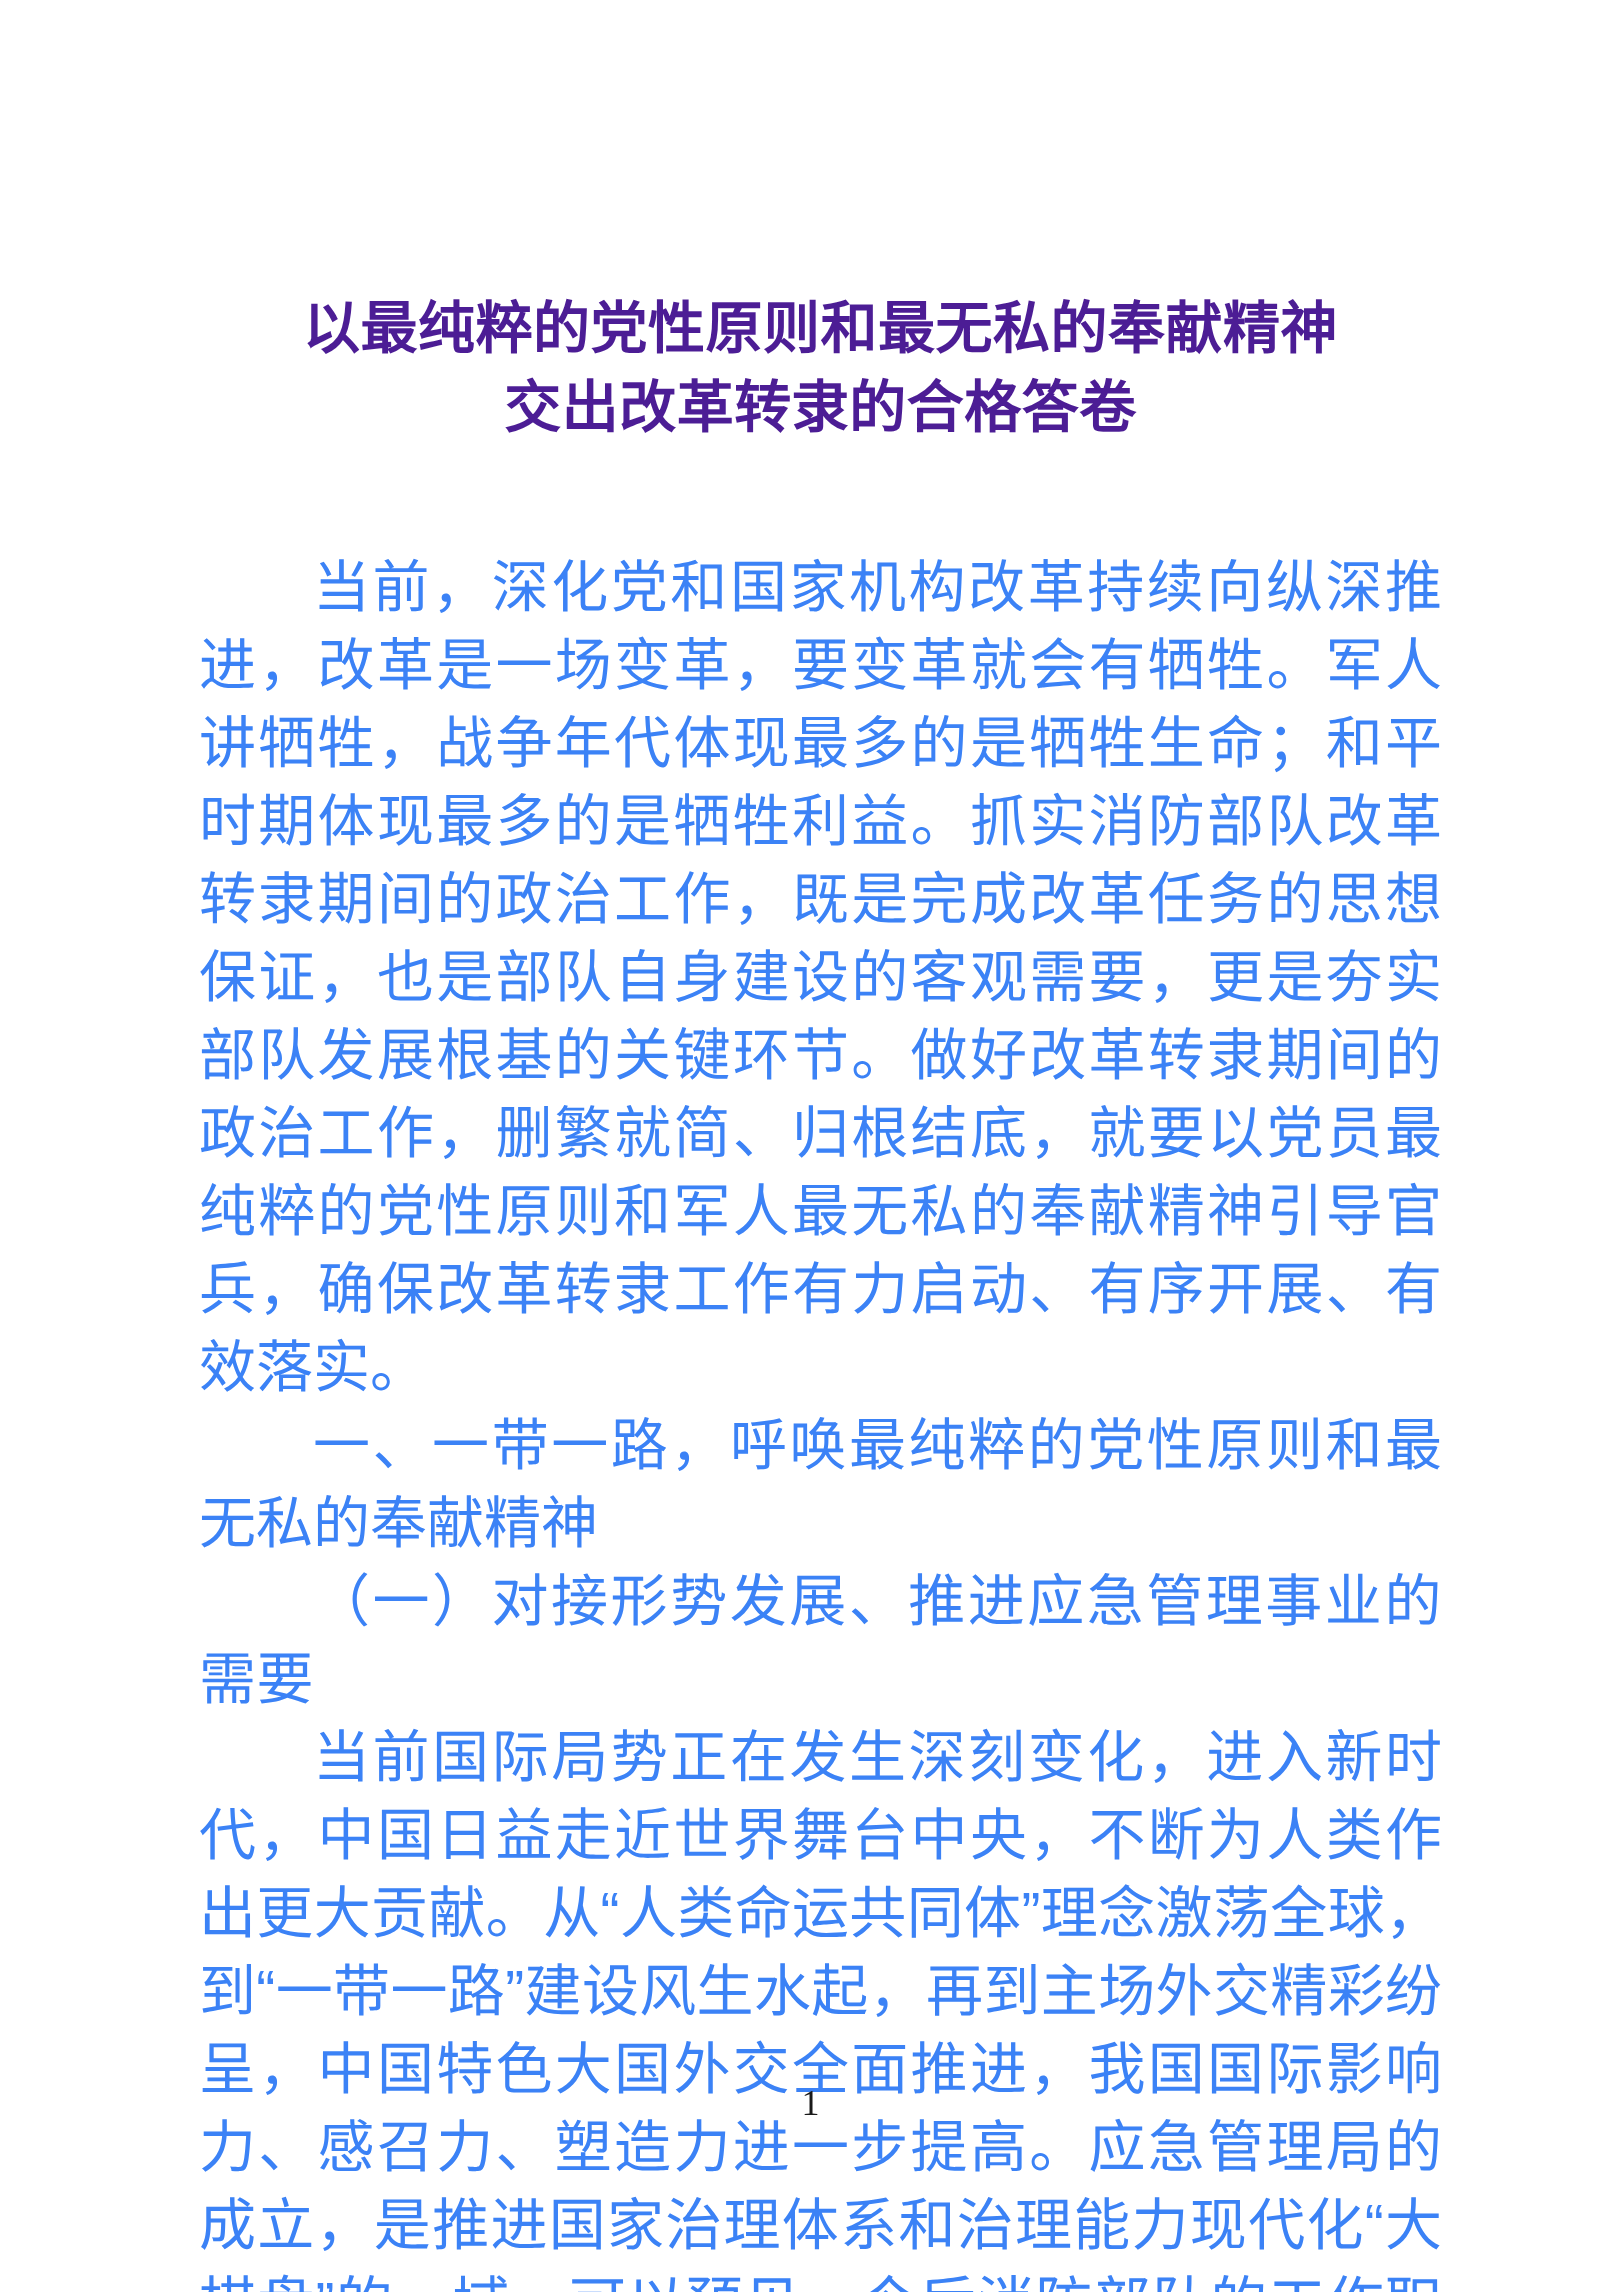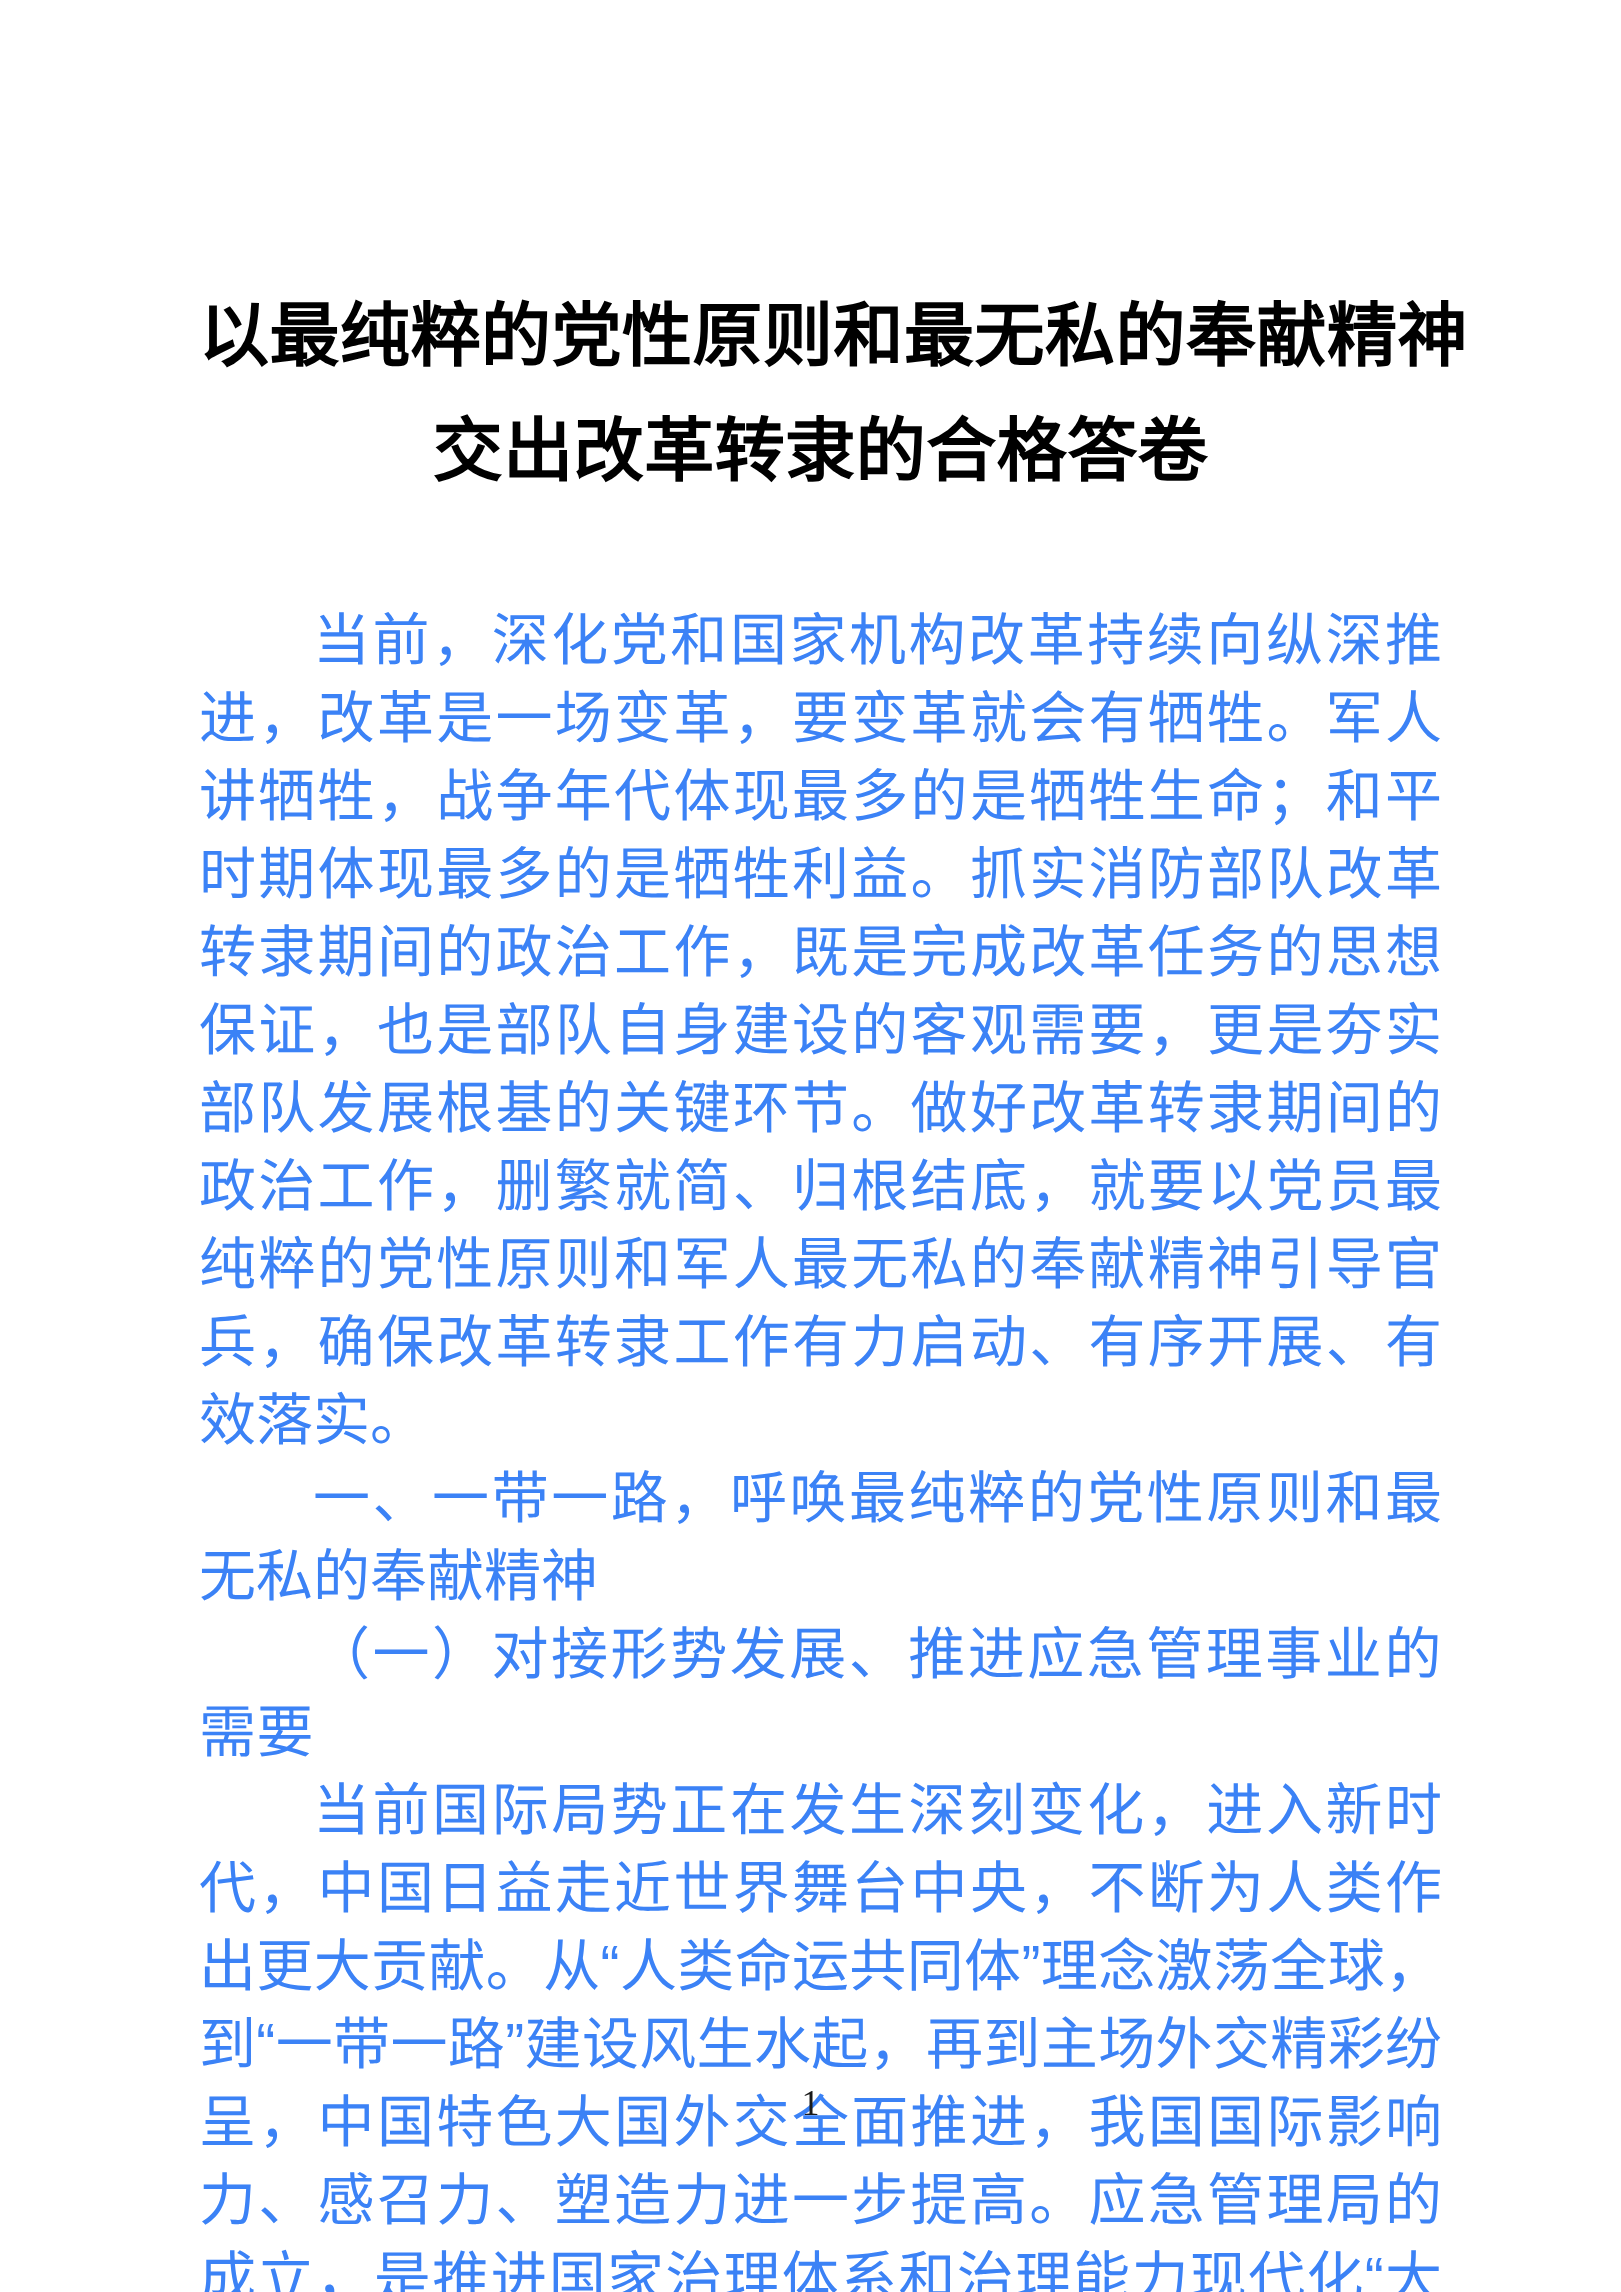--- a/index.html
+++ b/index.html
@@ -29,32 +29,32 @@
     top: 0;
     width: 1243px;
   }
 
   
   .doc-title {
     margin: 0;
     padding-top: 290px;
     text-align: center;
     font-weight: 700;
-    font-size: 70px;
+    font-size: 57px;
     line-height: 1.34;
     letter-spacing: 0.5px;
-    color: #000000;
+    color: #4c1d95;
     font-family: "Liberation Sans", "DejaVu Sans", sans-serif;
   }
   .doc-title .tline {
     display: block;
     white-space: nowrap;
   }
   .doc-title .tline-2 {
-    margin-top: 21px;
+    margin-top: 3px;
   }
 
   
   .body-block {
     margin-top: 102px;
   }
 
   p.para,
   p.heading-num,
   p.heading-sub {

